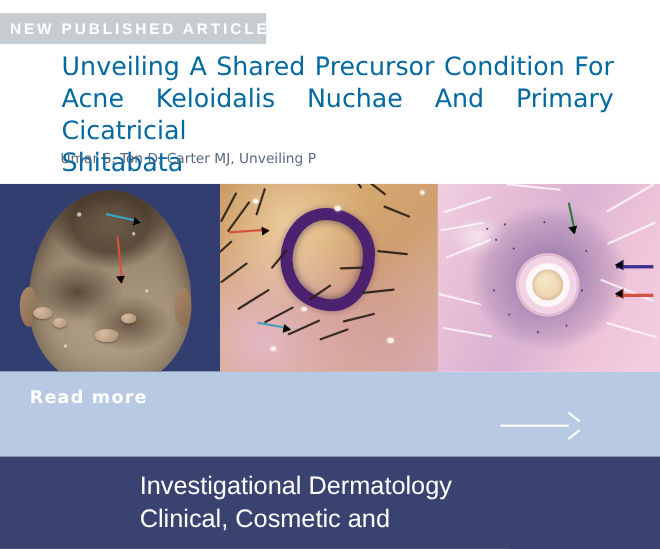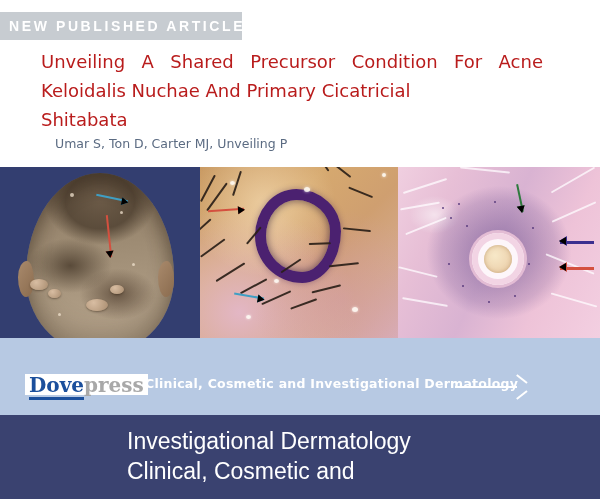--- a/index.html
+++ b/index.html
@@ -40,25 +40,25 @@
     color: #ffffff;
     font-size: 14px;
     font-weight: bold;
     letter-spacing: 2.6px;
     padding-left: 9px;
     white-space: nowrap;
     font-family: "Liberation Sans", sans-serif;
   }
   .title {
     position: absolute;
-    left: 41px;
+    left: 56px;
     top: 47px;
     width: 502px;
-    color: #b91c1c;
-    font-size: 18px;
+    color: #0369a1;
+    font-size: 23px;
     line-height: 29px;
     font-weight: normal;
     text-align: justify;
     font-family: "DejaVu Sans", sans-serif;
     -webkit-font-smoothing: antialiased;
   }
   .title span.last {
     display: block;
     text-align: left;
   }
@@ -439,27 +439,24 @@
       <div class="img-arrow" style="left:162px; top:74px; width:34px; border-top-width:3px; border-top-color:#3b2f8f; transform:rotate(180deg);">
         <i style="position:absolute;right:-1px;top:-5px;border-top:5px solid transparent;border-bottom:5px solid transparent;border-left:8px solid #3b2f8f;"></i>
       </div>
       <div class="img-arrow" style="left:162px; top:100px; width:34px; border-top-width:3px; border-top-color:#d4503f; transform:rotate(180deg);">
         <i style="position:absolute;right:-1px;top:-5px;border-top:5px solid transparent;border-bottom:5px solid transparent;border-left:8px solid #d4503f;"></i>
       </div>
     </div>
   </div>
 
   <div class="readbar">
-
-    <div class="dove-logo">
-      <span class="dove">Dove</span><span class="press">press</span>
-    </div>
+    <div class="read-more">Read more</div>
+
   </div>
 
-  <div class="journal-inline">Clinical, Cosmetic and Investigational Dermatology</div>
 
   <div class="long-arrow">
     <span class="shaft"></span>
     <span class="head-a"></span>
     <span class="head-b"></span>
   </div>
 
   <div class="footer">
     <div class="footer-title">
       <div>Investigational Dermatology</div>

